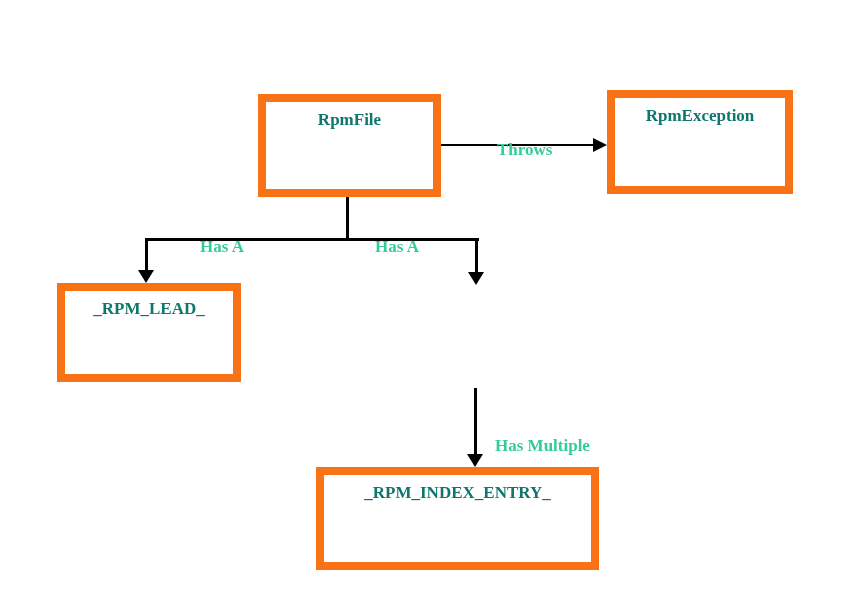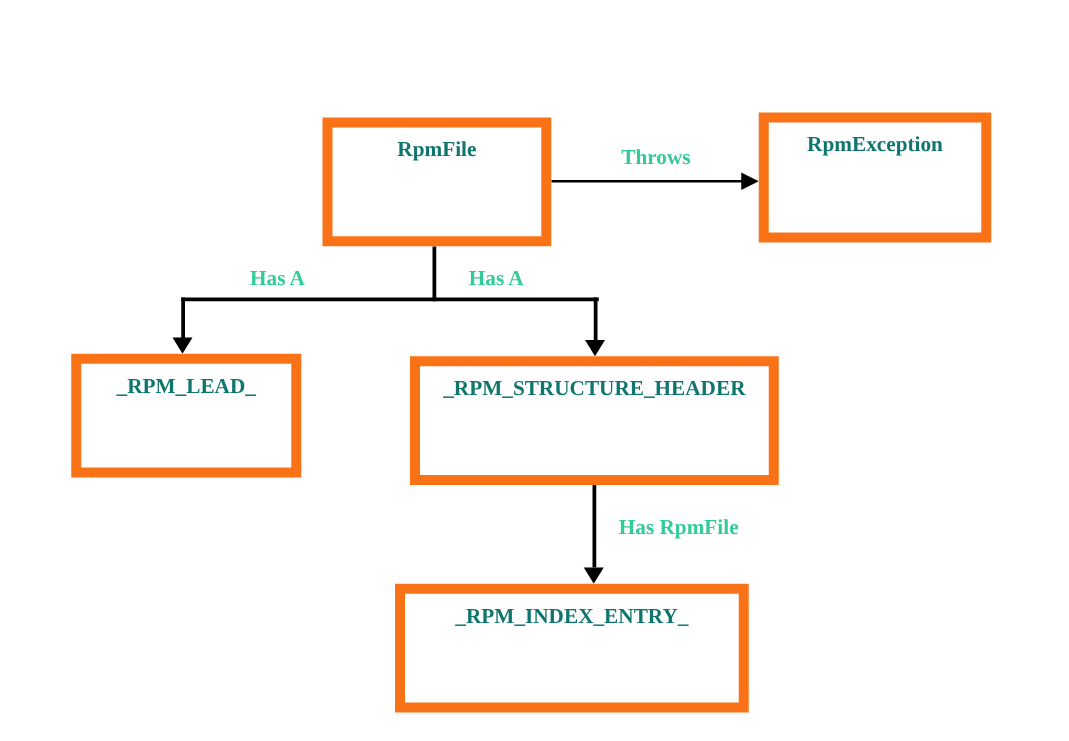--- a/index.html
+++ b/index.html
@@ -31,20 +31,21 @@
   #node-rpm-lead           { left: 57px;  top: 283px; width: 184px; height: 99px; }
   #node-rpm-structure-header { left: 328px; top: 285px; width: 295px; height: 103px; }
   #node-rpm-index-entry    { left: 316px; top: 467px; width: 283px; height: 103px; }
 
   .edge-label {
     position: absolute;
     font-weight: bold;
     font-size: 17px;
     color: #33CC99;
     white-space: nowrap;
+    margin-top: 24px;
   }
   #label-throws       { left: 497px; top: 116px; }
   #label-hasa-left    { left: 200px; top: 213px; }
   #label-hasa-right   { left: 375px; top: 213px; }
   #label-hasmultiple  { left: 495px; top: 412px; }
 
   .line {
     position: absolute;
     background: #000000;
   }
@@ -89,31 +90,28 @@
 
   <div class="line" id="line-dropR"></div>
   <div id="head-dropR"></div>
 
   <div class="line" id="line-dropM"></div>
   <div id="head-dropM"></div>
 
   <div class="edge-label" id="label-throws">Throws</div>
   <div class="edge-label" id="label-hasa-left">Has A</div>
   <div class="edge-label" id="label-hasa-right">Has A</div>
-  <div class="edge-label" id="label-hasmultiple">Has RpmFile</div>
+  <div class="edge-label" id="label-hasmultiple">Has Multiple</div>
 
   <div class="node" id="node-rpmfile">
     <span>RpmFile</span>
   </div>
   <div class="node" id="node-rpmexception">
     <span>RpmException</span>
   </div>
   <div class="node" id="node-rpm-lead">
     <span>_RPM_LEAD_</span>
   </div>
-  <div class="node" id="node-rpm-structure-header">
-    <span>_RPM_STRUCTURE_HEADER</span>
-  </div>
   <div class="node" id="node-rpm-index-entry">
     <span>_RPM_INDEX_ENTRY_</span>
   </div>
 
 </div>
 
 </body></html>

